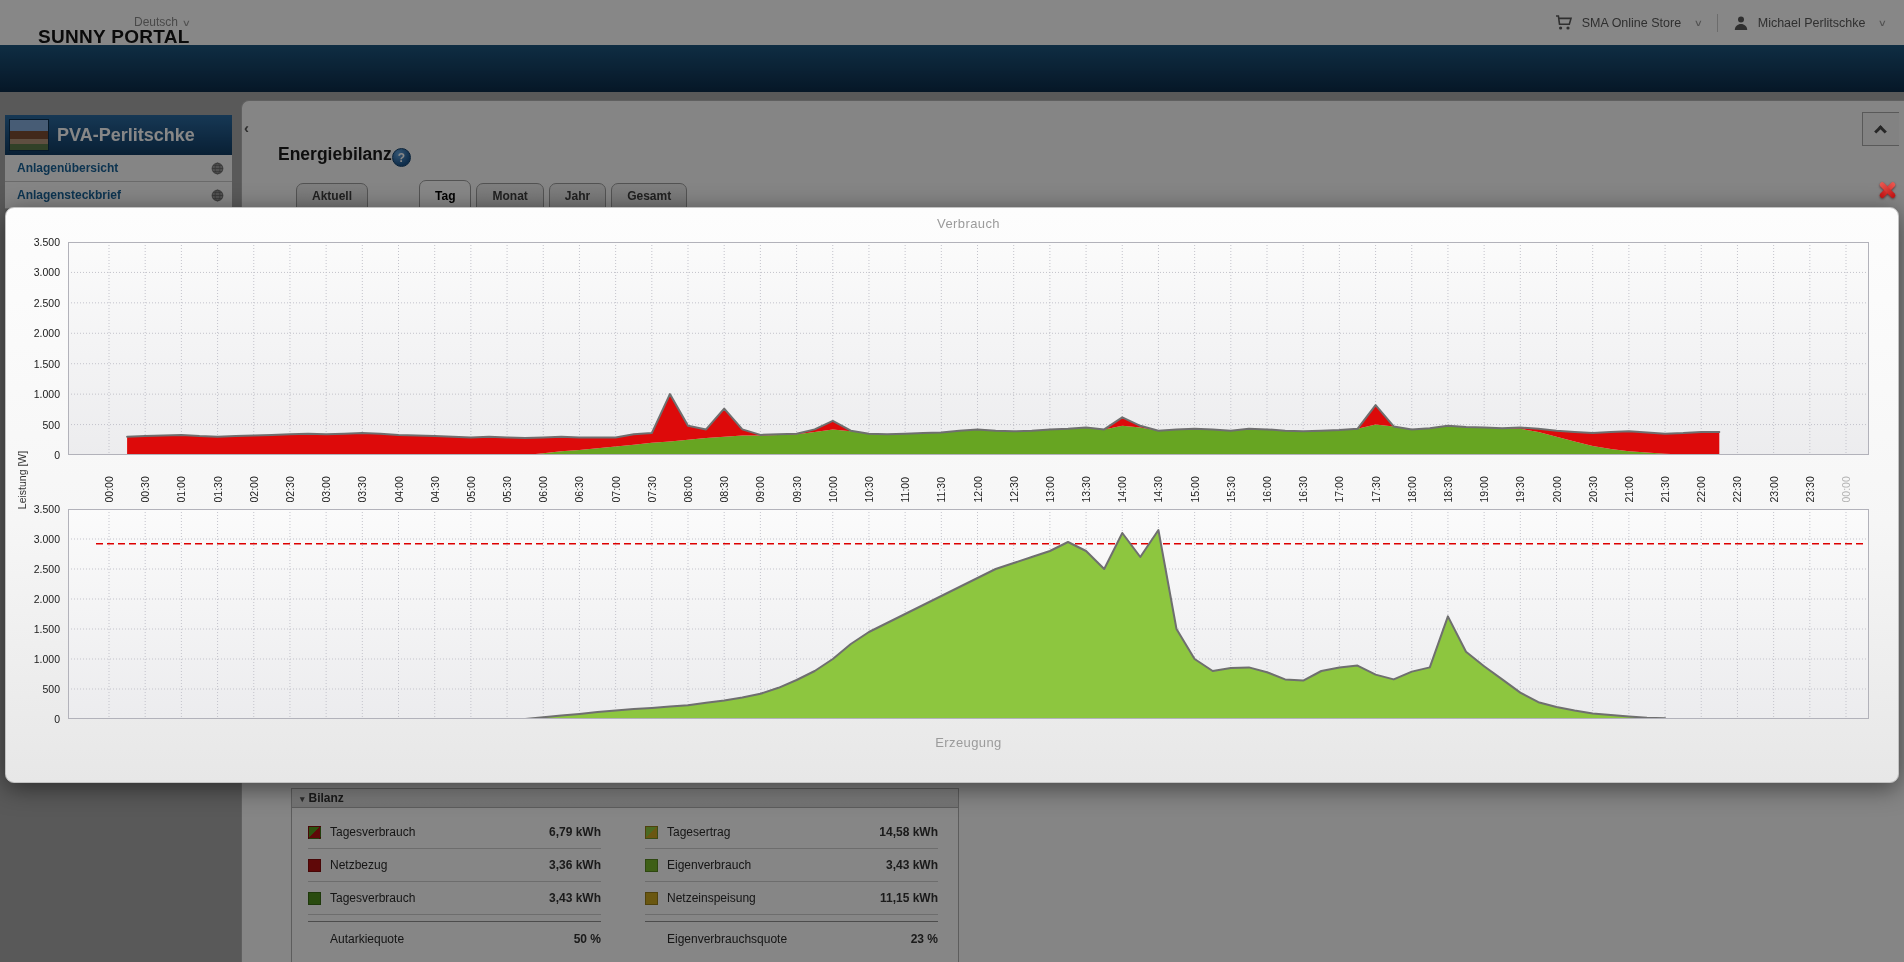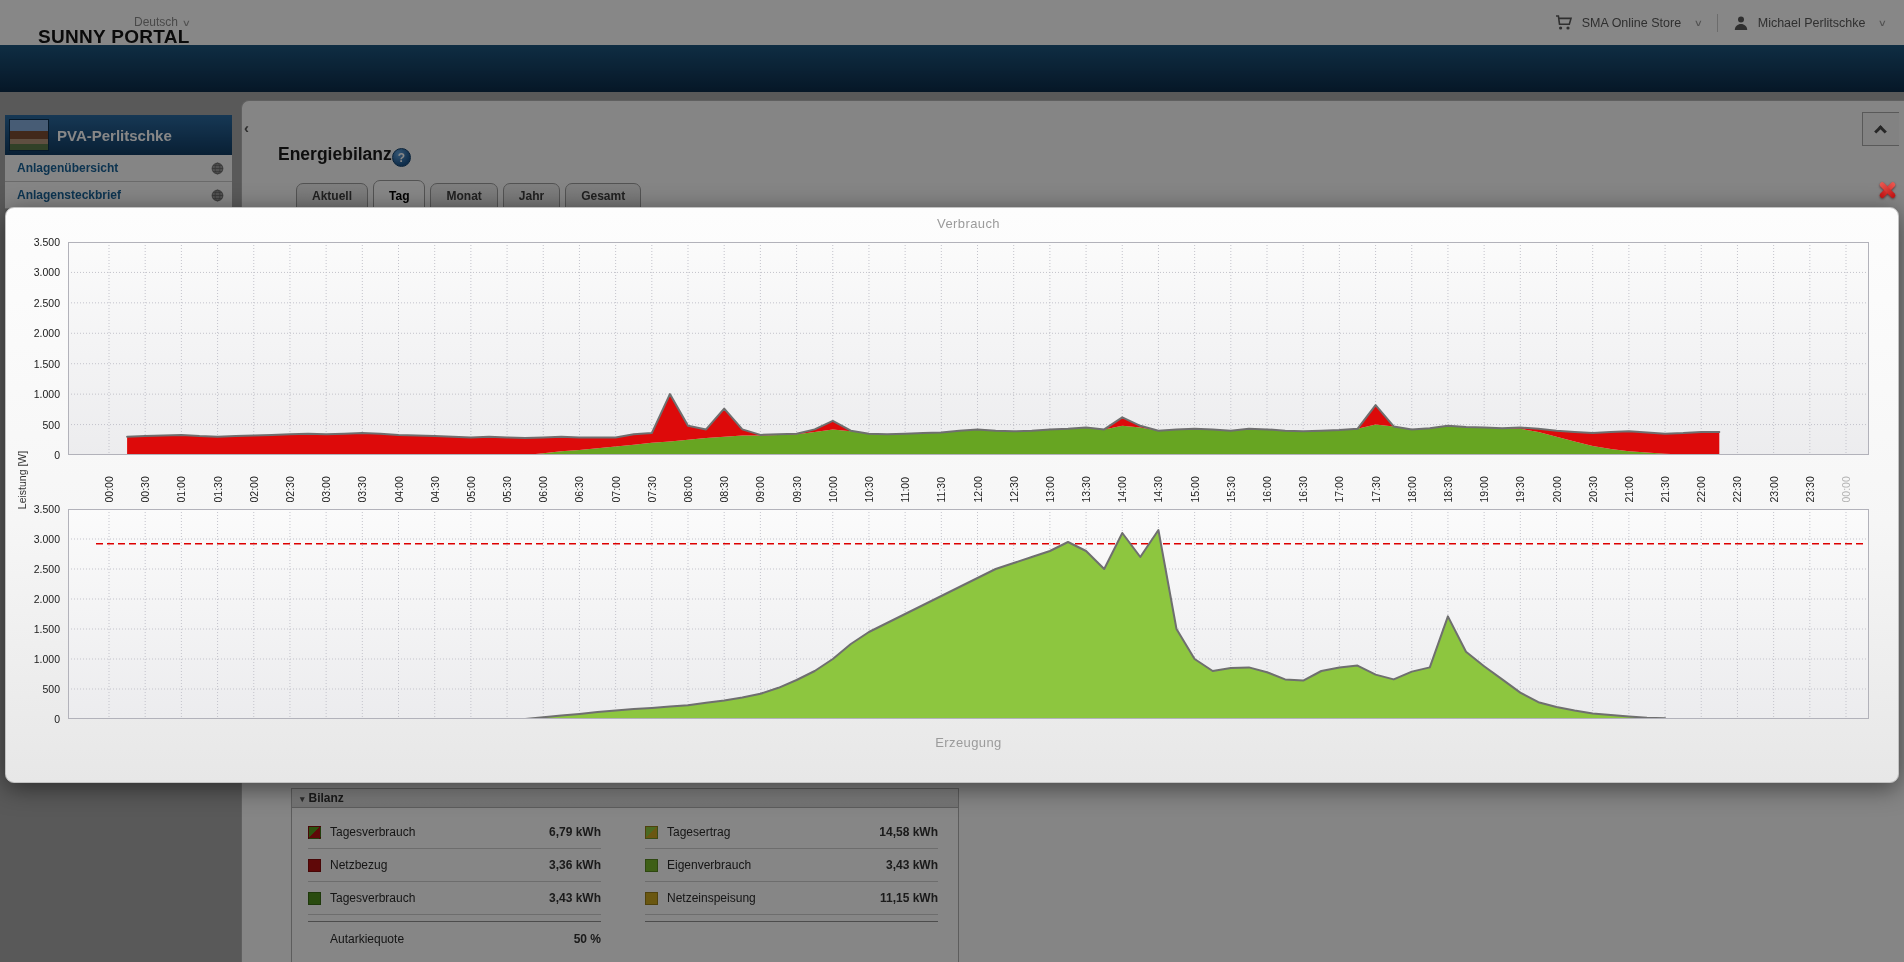--- a/index.html
+++ b/index.html
@@ -19,25 +19,25 @@
 
   .main-panel { position:absolute; left:241px; top:100px; width:1663px; height:862px; background:#fcfcfc; border-left:1px solid #b5b5b5; border-top:1px solid #b5b5b5; border-top-left-radius:8px; z-index:1; }
   .collapse-handle { position:absolute; left:244px; top:116px; width:14px; height:24px; color:#555; font-size:15px; font-weight:bold; line-height:24px; z-index:2; }
   .page-title { position:absolute; left:278px; top:144px; font-size:17.5px; font-weight:bold; color:#1b1b1b; z-index:2;text-align:right; }
   .help-icon { position:absolute; left:392px; top:148px; width:19px; height:19px; border-radius:50%; background:radial-gradient(circle at 35% 28%, #63a2da, #1d568e 70%); border:1px solid #12406b; color:#ffffff; font-size:12px; font-weight:bold; text-align:center; line-height:18px; z-index:2; }
   .collapse-box { position:absolute; left:1862px; top:112px; width:37px; height:34px; background:#f6f6f6; border:1px solid #a8a8a8; border-right:none; z-index:2; }
   .chev-up { position:absolute; left:13px; top:14px; width:9px; height:9px; border-top:3px solid #4a4a4a; border-left:3px solid #4a4a4a; transform:rotate(45deg); }
 
   .tabs { position:absolute; left:296px; top:183px; display:flex; gap:5px; z-index:2; }
   .tab { height:34px; padding:0 15px; border:1px solid #9e9e9e; border-radius:7px 7px 0 0; background:linear-gradient(#f0f0f0,#d6d6d6); font-size:12px; font-weight:bold; color:#3d3d3d; line-height:25px; }
-  .tab.active { background:#ffffff; color:#000000; margin-top:-3px; line-height:30px; }
+  .tab.active { background:#ffffff; color:#000000; margin-top:-3px; line-height:30px;margin-left:46px; }
 
   
   .sidebar { position:absolute; left:5px; top:115px; width:227px; z-index:1; }
-  .sb-head { height:40px; background:linear-gradient(#2b6aa0,#113c63); display:flex; align-items:center; color:#ffffff; font-weight:bold; font-size:15px; }
+  .sb-head { height:40px; background:linear-gradient(#2b6aa0,#113c63); display:flex; align-items:center; color:#ffffff; font-weight:bold; font-size:18px; }
   .sb-photo { width:40px; height:32px; margin:0 8px 0 4px; border:1px solid #0d3050;
      background:linear-gradient(#86aedd 0 38%, #7d4f34 38% 62%, #b3967c 62% 80%, #5d7c4c 80% 100%); }
   .sb-item { height:27px; background:#fbfbfb; border-bottom:1px solid #c9c9c9; color:#1a6398; font-weight:bold; font-size:12px; display:flex; align-items:center; padding:0 8px 0 12px; }
   .sb-item .lbl { flex:1; }
 
   
   .balance { position:absolute; left:291px; top:788px; width:668px; height:208px; background:#fdfdfd; border:1px solid #b0b0b0; z-index:2; }
   .balance-head { height:19px; background:linear-gradient(#f5f5f5,#d9d9d9); border-bottom:1px solid #b0b0b0; font-size:12px; font-weight:bold; color:#333; padding:2px 0 0 8px; }
   .balance-head .tri { font-size:9px; color:#555; margin-right:4px; }
   .balance-body { display:grid; grid-template-columns:1fr 1fr; column-gap:44px; padding:8px 20px 0 16px; }
@@ -184,20 +184,24 @@
           <span class="b-swatch" style="background: rgb(118, 179, 42);"></span>
           <span class="b-label">Eigenverbrauch</span>
           <span class="b-value">3,43 kWh</span>
         </div>
         <div class="b-row">
           <span class="b-swatch" style="background: rgb(201, 165, 31);"></span>
           <span class="b-label">Netzeinspeisung</span>
           <span class="b-value">11,15 kWh</span>
         </div>
         <div class="b-hr"></div>
+        <div class="b-quote">
+          <span class="b-label">Eigenverbrauchsquote</span>
+          <span class="b-value">23 %</span>
+        </div>
       </div>
     </div>
 </div>
 
 <div class="dim"></div>
 
 <span class="close-x"></span>
 <div class="modal" id="modal">
   <div class="chart-title" id="title1">Verbrauch</div>
   <div class="plot" id="plot1"><svg width="1801" height="213" viewBox="0 0 1801 213">

